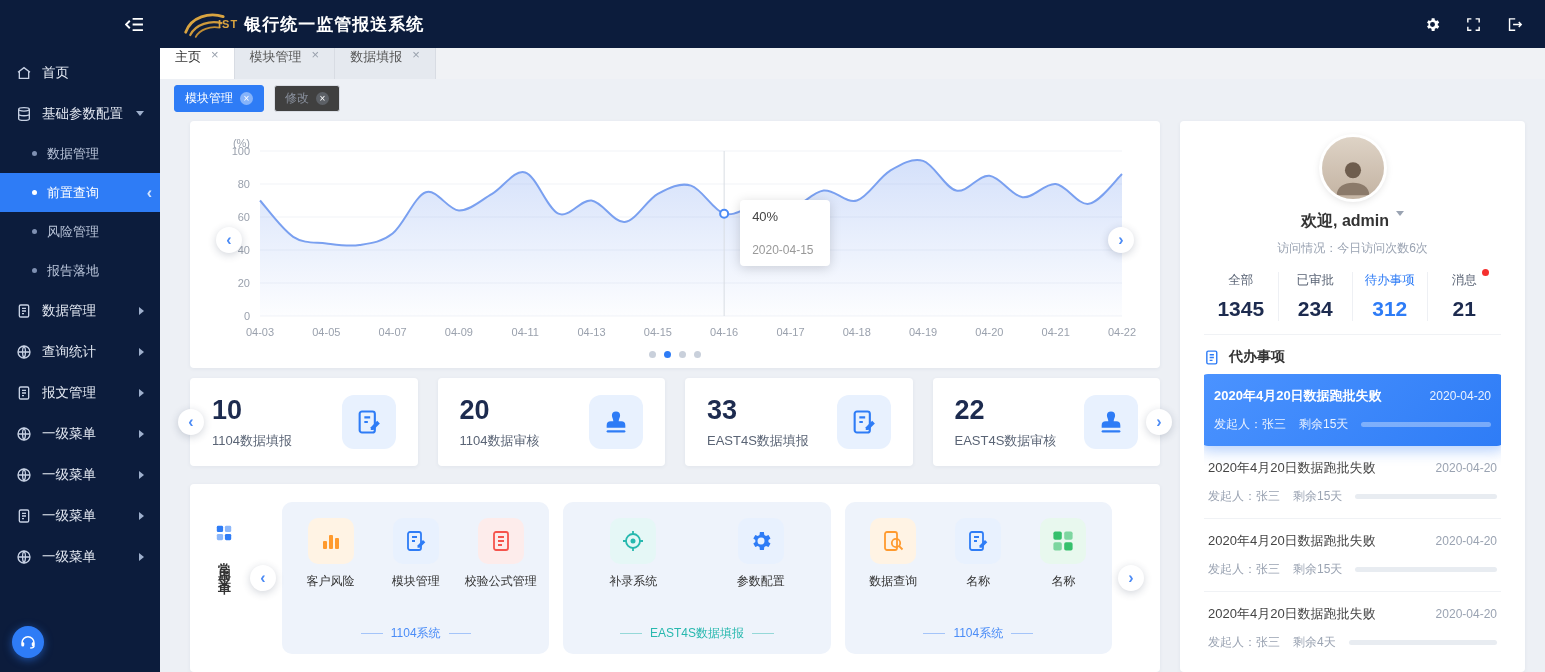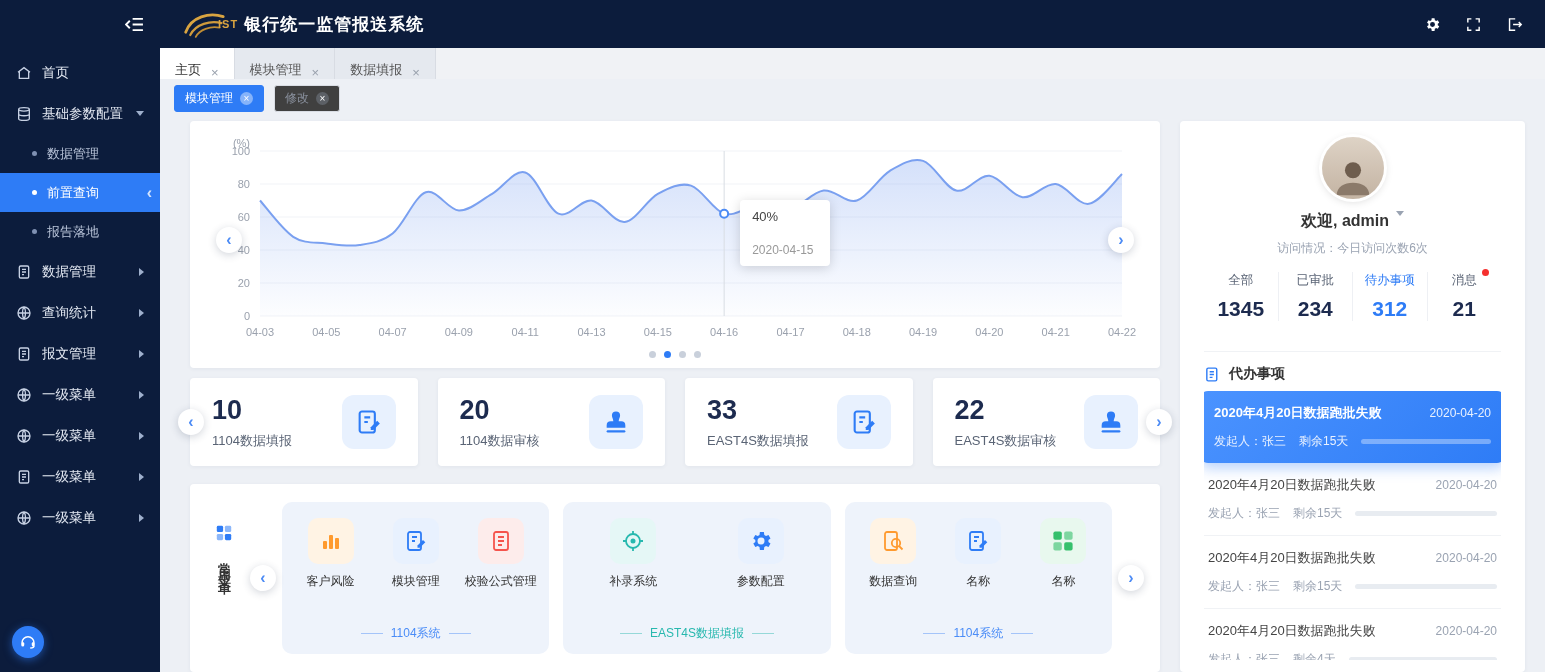--- a/index.html
+++ b/index.html
@@ -26,21 +26,21 @@
 
 .main{flex:1;display:flex;flex-direction:column;min-width:0}
 .header{height:48px;background:#0c1c3c;display:flex;align-items:center;padding:0 22px;flex-shrink:0}
 .logo{display:flex;align-items:center}
 .logo-ist{color:#d9a441;font-size:11px;font-weight:bold;letter-spacing:1px;margin-left:-8px}
 .app-title{color:#fff;font-size:17px;font-weight:bold;margin-left:6px;letter-spacing:1px}
 .header-icons{margin-left:auto;display:flex;gap:24px;color:#fff;align-items:center}
 .hicon{width:17px;height:17px;cursor:pointer}
 
 .tabbar{height:31px;background:#f0f2f5;display:flex;flex-shrink:0}
-.tab{display:flex;align-items:flex-end;gap:10px;padding:0 15px;font-size:13px;color:#555;background:#e5e9ef;border-right:1px solid #d8dce3;cursor:pointer}
+.tab{display:flex;align-items:flex-start;gap:10px;padding:0 15px;font-size:13px;color:#555;background:#e5e9ef;border-right:1px solid #d8dce3;cursor:pointer}
 .tab.active{background:#fff;color:#333}
 .tab-x{font-size:13px;color:#98a0ac;cursor:pointer;line-height:1}
 
 .tagbar{height:38px;display:flex;align-items:center;gap:10px;padding:0 14px;flex-shrink:0}
 .chip{display:flex;align-items:center;gap:7px;padding:4px 10px;border-radius:3px;font-size:12px;background:#404040;color:#8a919e;cursor:pointer;border:1px solid #d9dde4}
 .chip.active{background:#2e7cf6;color:#fff;border-color:#2e7cf6}
 .chip-x{width:13px;height:13px;border-radius:50%;background:rgba(140,150,165,.38);color:#fff;font-size:10px;line-height:13px;text-align:center}
 .chip.active .chip-x{background:rgba(255,255,255,.42)}
 
 .content{flex:1;display:flex;gap:20px;padding:4px 20px 0 30px;min-height:0}
@@ -82,21 +82,21 @@
 .mg-footer{display:flex;align-items:center;justify-content:center;gap:8px;font-size:12px;margin-top:12px;color:#4a8cf7}
 .mg-footer::before,.mg-footer::after{content:"";width:22px;height:1px;background:currentColor;opacity:.45}
 
 
 .panel{flex:1;border-radius:4px;padding:12px 24px;display:flex;flex-direction:column;min-width:0;overflow:hidden}
 .avatar{width:62px;height:62px;border-radius:50%;margin:4px auto 0;background:linear-gradient(#ded3c6,#c3b3a2);display:flex;align-items:flex-end;justify-content:center;overflow:hidden;box-shadow:0 0 0 3px #fff,0 2px 10px rgba(0,0,0,.18)}
 .avatar svg{width:46px;height:46px}
 .welcome-row{display:flex;justify-content:center;gap:7px;margin-top:12px;font-size:16px;font-weight:bold;color:#333;cursor:pointer}
 .welcome-caret{width:0;height:0;border-left:4px solid transparent;border-right:4px solid transparent;border-top:5px solid #9aa3b2}
 .visit{font-size:12px;color:#9aa3b2;text-align:center;margin-top:8px}
-.pstats{display:flex;margin-top:15px;padding-bottom:30px;border-bottom:1px solid #f0f2f5}
+.pstats{display:flex;margin-top:15px;padding-bottom:13px;border-bottom:1px solid #f0f2f5}
 .stat-col{flex:1;text-align:center;position:relative;cursor:pointer}
 .stat-col + .stat-col{border-left:1px solid #eef0f4}
 .sc-label{font-size:12.5px;color:#5a6475}
 .sc-value{font-size:21px;font-weight:bold;color:#1d2b4f;margin-top:8px}
 .stat-col.hl .sc-label,.stat-col.hl .sc-value{color:#2e7cf6}
 .unread-dot{position:absolute;top:-3px;right:12px;width:7px;height:7px;border-radius:50%;background:#f5302e}
 .todo-head{display:flex;align-items:center;gap:8px;font-size:14px;font-weight:bold;margin-top:13px}
 .todo-list{margin-top:8px;flex:1;overflow:hidden}
 .todo{padding:13px 4px;border-bottom:1px solid #f0f2f5;cursor:pointer}
 .todo.active{background:linear-gradient(135deg,#4b93ff,#2e7cf6);border-radius:8px;color:#fff;padding:13px 14px;border-bottom:none;box-shadow:0 5px 14px rgba(46,124,246,.35);margin:0 -4px}
@@ -142,20 +142,24 @@
       <span>基础参数配置</span>
       <span class="caret-down"></span>
     </div>
     <div class="sb-sub">
         <span class="bullet"></span>
         <span>数据管理</span>
       </div>
     <div class="sb-sub active">
         <span class="bullet"></span>
         <span>前置查询</span>
+      </div>
+    <div class="sb-sub">
+        <span class="bullet"></span>
+        <span>风险管理</span>
       </div>
     <div class="sb-sub">
         <span class="bullet"></span>
         <span>报告落地</span>
       </div>
     <div class="sb-item">
       <span class="ic">
           <svg viewBox="0 0 24 24" fill="none" stroke="currentColor" stroke-width="2">
             <rect x="5" y="3" width="14" height="18" rx="2"></rect>
             <path d="M9 8h6M9 12h6M9 16h3"></path>

